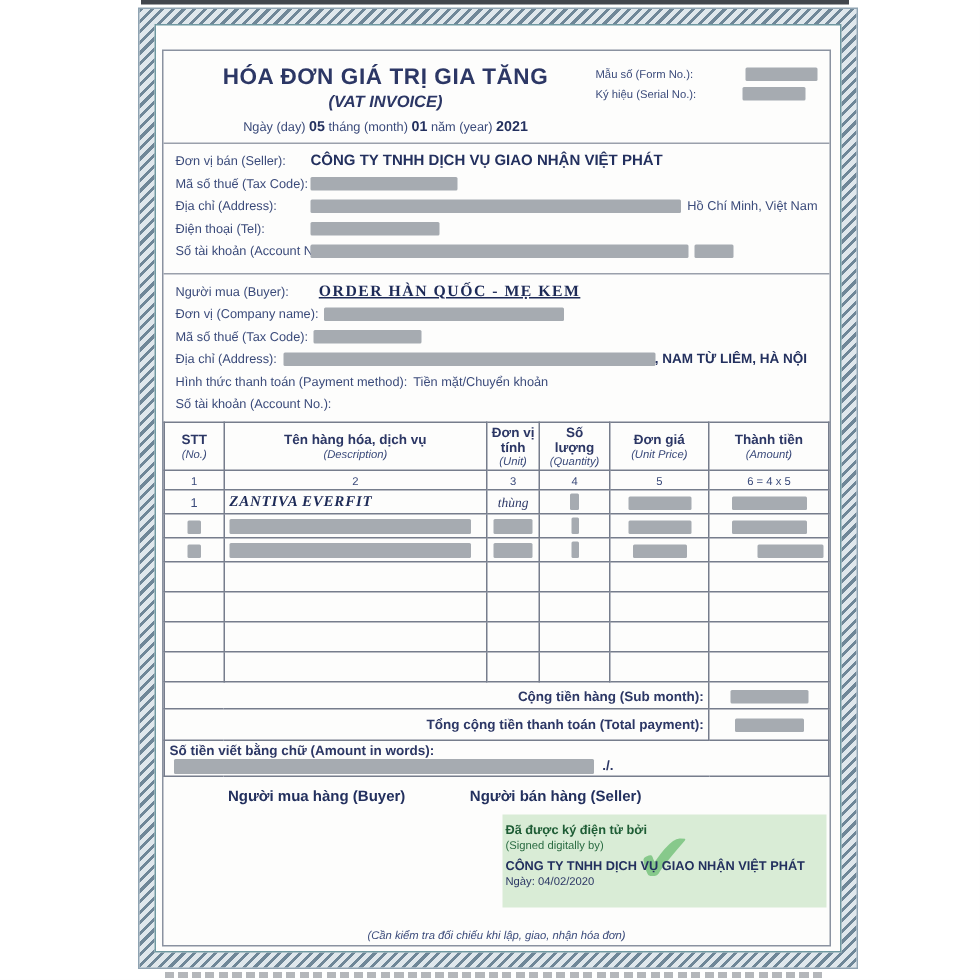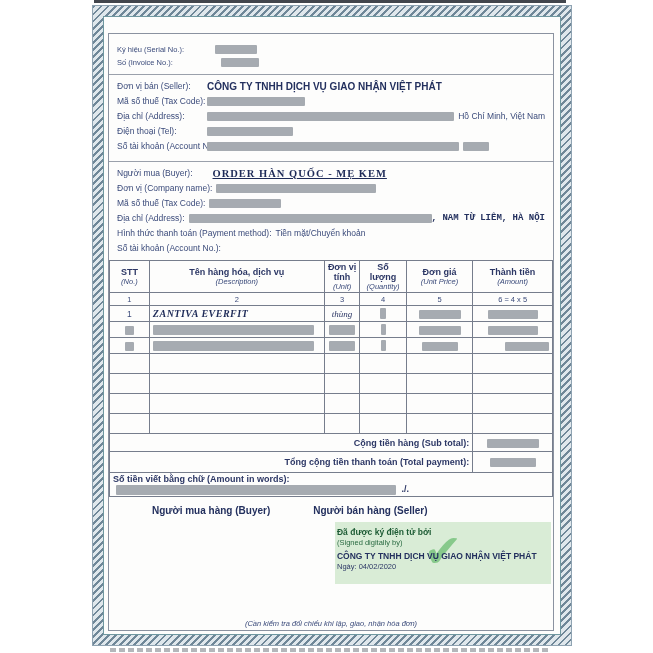--- a/index.html
+++ b/index.html
@@ -40,21 +40,21 @@
   
   .info-section{padding:3px 8px 4px 8px;font-size:8.5px;color:#3a4a7a;}
   .info-row{display:flex;align-items:center;min-height:14px;margin:1px 0;white-space:nowrap;}
   .lab{margin-right:4px;}
   .lab-fixed{width:86px;flex:none;}
   .seller-name{font-size:10px;font-weight:bold;color:#23305e;}
   .buyer-name{
     font-family:"Liberation Serif", serif;font-size:10.5px;font-weight:bold;
     letter-spacing:1px;color:#1d2a57;text-decoration:underline;margin-left:16px;
   }
-  .serif-bold{font-family:Liberation Mono, monospace;font-weight:bold;color:#23305e;font-size:9px;}
+  .serif-bold{font-family:Liberation Sans, sans-serif;font-weight:bold;color:#23305e;font-size:9px;}
   
   table.items{width:calc(100% - 0px);border-collapse:collapse;table-layout:fixed;font-size:8.5px;color:#3a4a7a;}
   table.items th, table.items td{border:1px solid #767d8c;padding:1px 3px;box-sizing:border-box;}
   th .h-main{font-size:9px;font-weight:bold;color:#2c3765;display:block;}
   th .h-sub{font-size:7.5px;font-style:italic;font-weight:normal;display:block;}
   .idx-row td{font-size:7.5px;text-align:center;height:13px;padding:0 2px;}
   .item-row td{height:16px;}
   .empty-row td{height:20px;}
   .c{text-align:center;}
   .r{text-align:right;}
@@ -97,28 +97,40 @@
 </head>
 <body>
 
 <div class="photo-top-edge"></div>
 
 <div class="frame">
   <div class="frame-inner">
     <div class="content-box">
 
       <div class="header-row">
+        <div class="title-block">
+          <div class="title">HÓA ĐƠN GIÁ TRỊ GIA TĂNG</div>
+          <div class="subtitle">(VAT INVOICE)</div>
+          <div class="date-line">
+            <span>Ngày (day)</span>
+            <b>05</b>
+            <span>tháng (month)</span>
+            <b>01</b>
+            <span>năm (year)</span>
+            <b>2021</b>
+          </div>
+        </div>
         <div class="form-block">
+          <div class="form-row">
+            <span class="lbl">Mẫu số (Form No.):</span>
+            <span class="rd" style="width:48px;"></span>
+          </div>
           <div class="form-row">
             <span class="lbl">Ký hiệu (Serial No.):</span>
             <span class="rd" style="width:42px;margin-right:8px;"></span>
-          </div>
-          <div class="form-row">
-            <span class="lbl">Số (Invoice No.):</span>
-            <span class="rd" style="width:38px;margin-right:6px;"></span>
           </div>
         </div>
       </div>
 
       <div class="divider"></div>
 
       <div class="info-section">
         <div class="info-row">
           <span class="lab lab-fixed">Đơn vị bán (Seller):</span>
           <span class="seller-name">CÔNG TY TNHH DỊCH VỤ GIAO NHẬN VIỆT PHÁT</span>
@@ -266,21 +278,21 @@
             </tr>
         <tr class="empty-row">
               <td></td>
               <td></td>
               <td></td>
               <td></td>
               <td></td>
               <td></td>
             </tr>
         <tr class="sum-row">
-          <td colspan="5" class="r"><span class="sum-label">Cộng tiền hàng (Sub total):</span></td>
+          <td colspan="5" class="r"><span class="sum-label">Cộng tiền hàng (Sub month):</span></td>
           <td class="c"><span class="rd" style="width:52px;"></span></td>
         </tr>
         <tr class="tall-row">
           <td colspan="5" class="r"><span class="sum-label">Tổng cộng tiền thanh toán (Total payment):</span></td>
           <td class="c"><span class="rd" style="width:46px;"></span></td>
         </tr>
         <tr>
           <td colspan="6" class="words-cell">
             <b>Số tiền viết bằng chữ (Amount in words):</b>
             <span class="rd" style="width:280px;height:10px;margin:0 3px;"></span>

